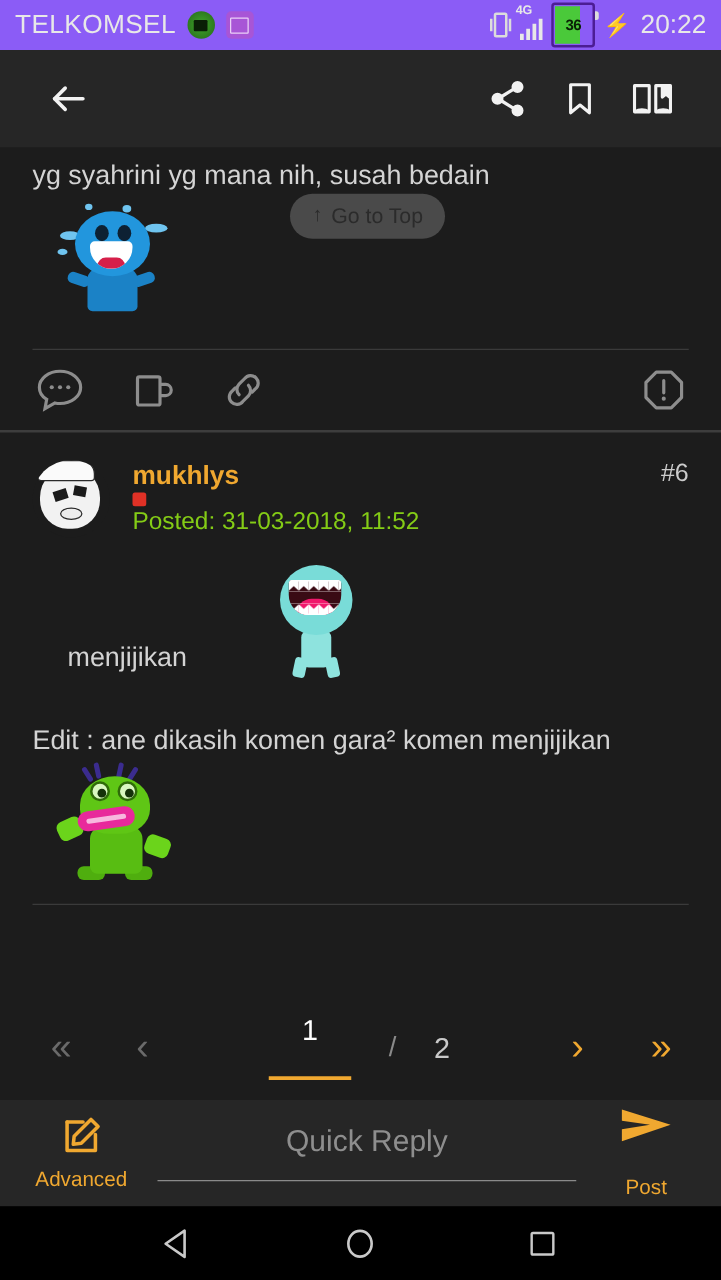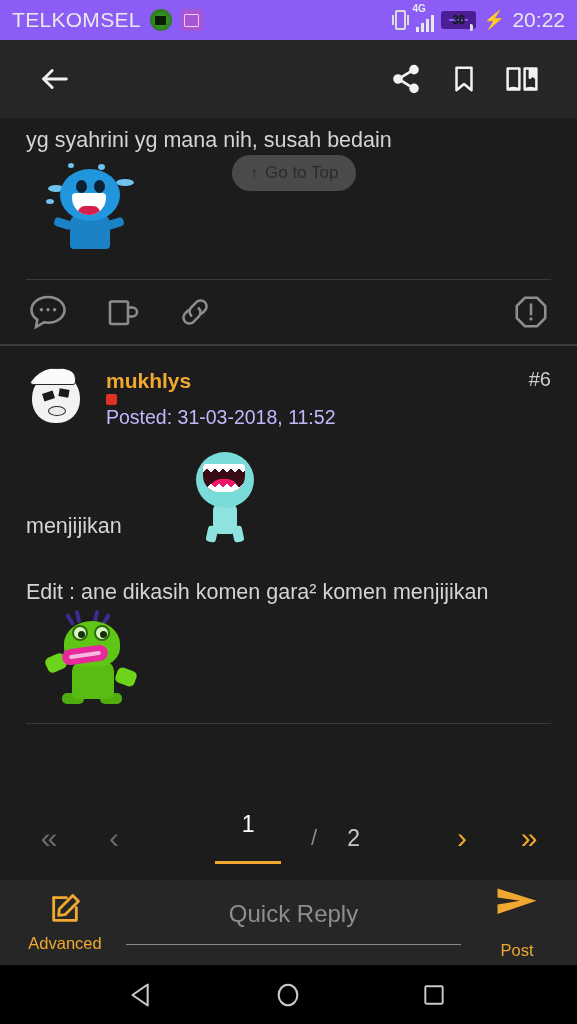--- a/index.html
+++ b/index.html
@@ -93,22 +93,22 @@
     font-weight: bold;
     line-height: 1;
   }
   .bars { display: flex; align-items: flex-end; gap: 1.5px; margin-top: 7px; }
   .bar { width: 3.5px; background: #e8e8e8; }
   .bar.b1 { height: 5px; }
   .bar.b2 { height: 9px; }
   .bar.b3 { height: 13px; }
   .bar.b4 { height: 17px; }
   .batt {
-    width: 35px; height: 18px;
-    border: 8px solid #4c1d95;
+    width: 35px; height: 36px;
+    border: 2px solid #4c1d95;
     border-radius: 3px;
     position: relative;
     display: flex; align-items: center; justify-content: center;
   }
   .batt::after {
     content: "";
     position: absolute;
     right: -5px; top: 5px;
     width: 3px; height: 7px;
     background: #dcdcdc;
@@ -493,21 +493,21 @@
     align-items: center;
     gap: 7px;
   }
   .rep-dot {
     display: inline-block;
     width: 11px; height: 11px;
     border-radius: 2px;
     background: #e03126;
   }
   .posted {
-    color: #c4b5fd;
+    color: #84cc16;
     font-size: 19.5px;
     line-height: 1.32;
   }
   .post-num {
     position: absolute;
     right: 26px; top: 22px;
     color: #cccccc;
     font-size: 20px;
   }
 
@@ -770,21 +770,21 @@
         <div class="post-meta">
           <div class="username">mukhlys</div>
           <div class="usertitle">
             <span class="rep-dot"></span>
           </div>
           <div class="posted">Posted: 31-03-2018, 11:52</div>
         </div>
         <div class="post-num">#6</div>
       </div>
 
-      <div style="position:relative; height:100px; margin-top:22px;">
+      <div style="position:relative; height:100px; margin-top:22px;margin-left:28px;">
         <div class="emo-cyan emoticon" style="position:absolute; left:194px; top:0;">
           <span class="leg l"></span>
             <span class="leg r"></span>
           <span class="body"></span>
           <span class="head">
             <span class="maw">
               <span class="tongue"></span>
               <span class="teeth-top"></span>
               <span class="teeth-bot"></span>
             </span>

